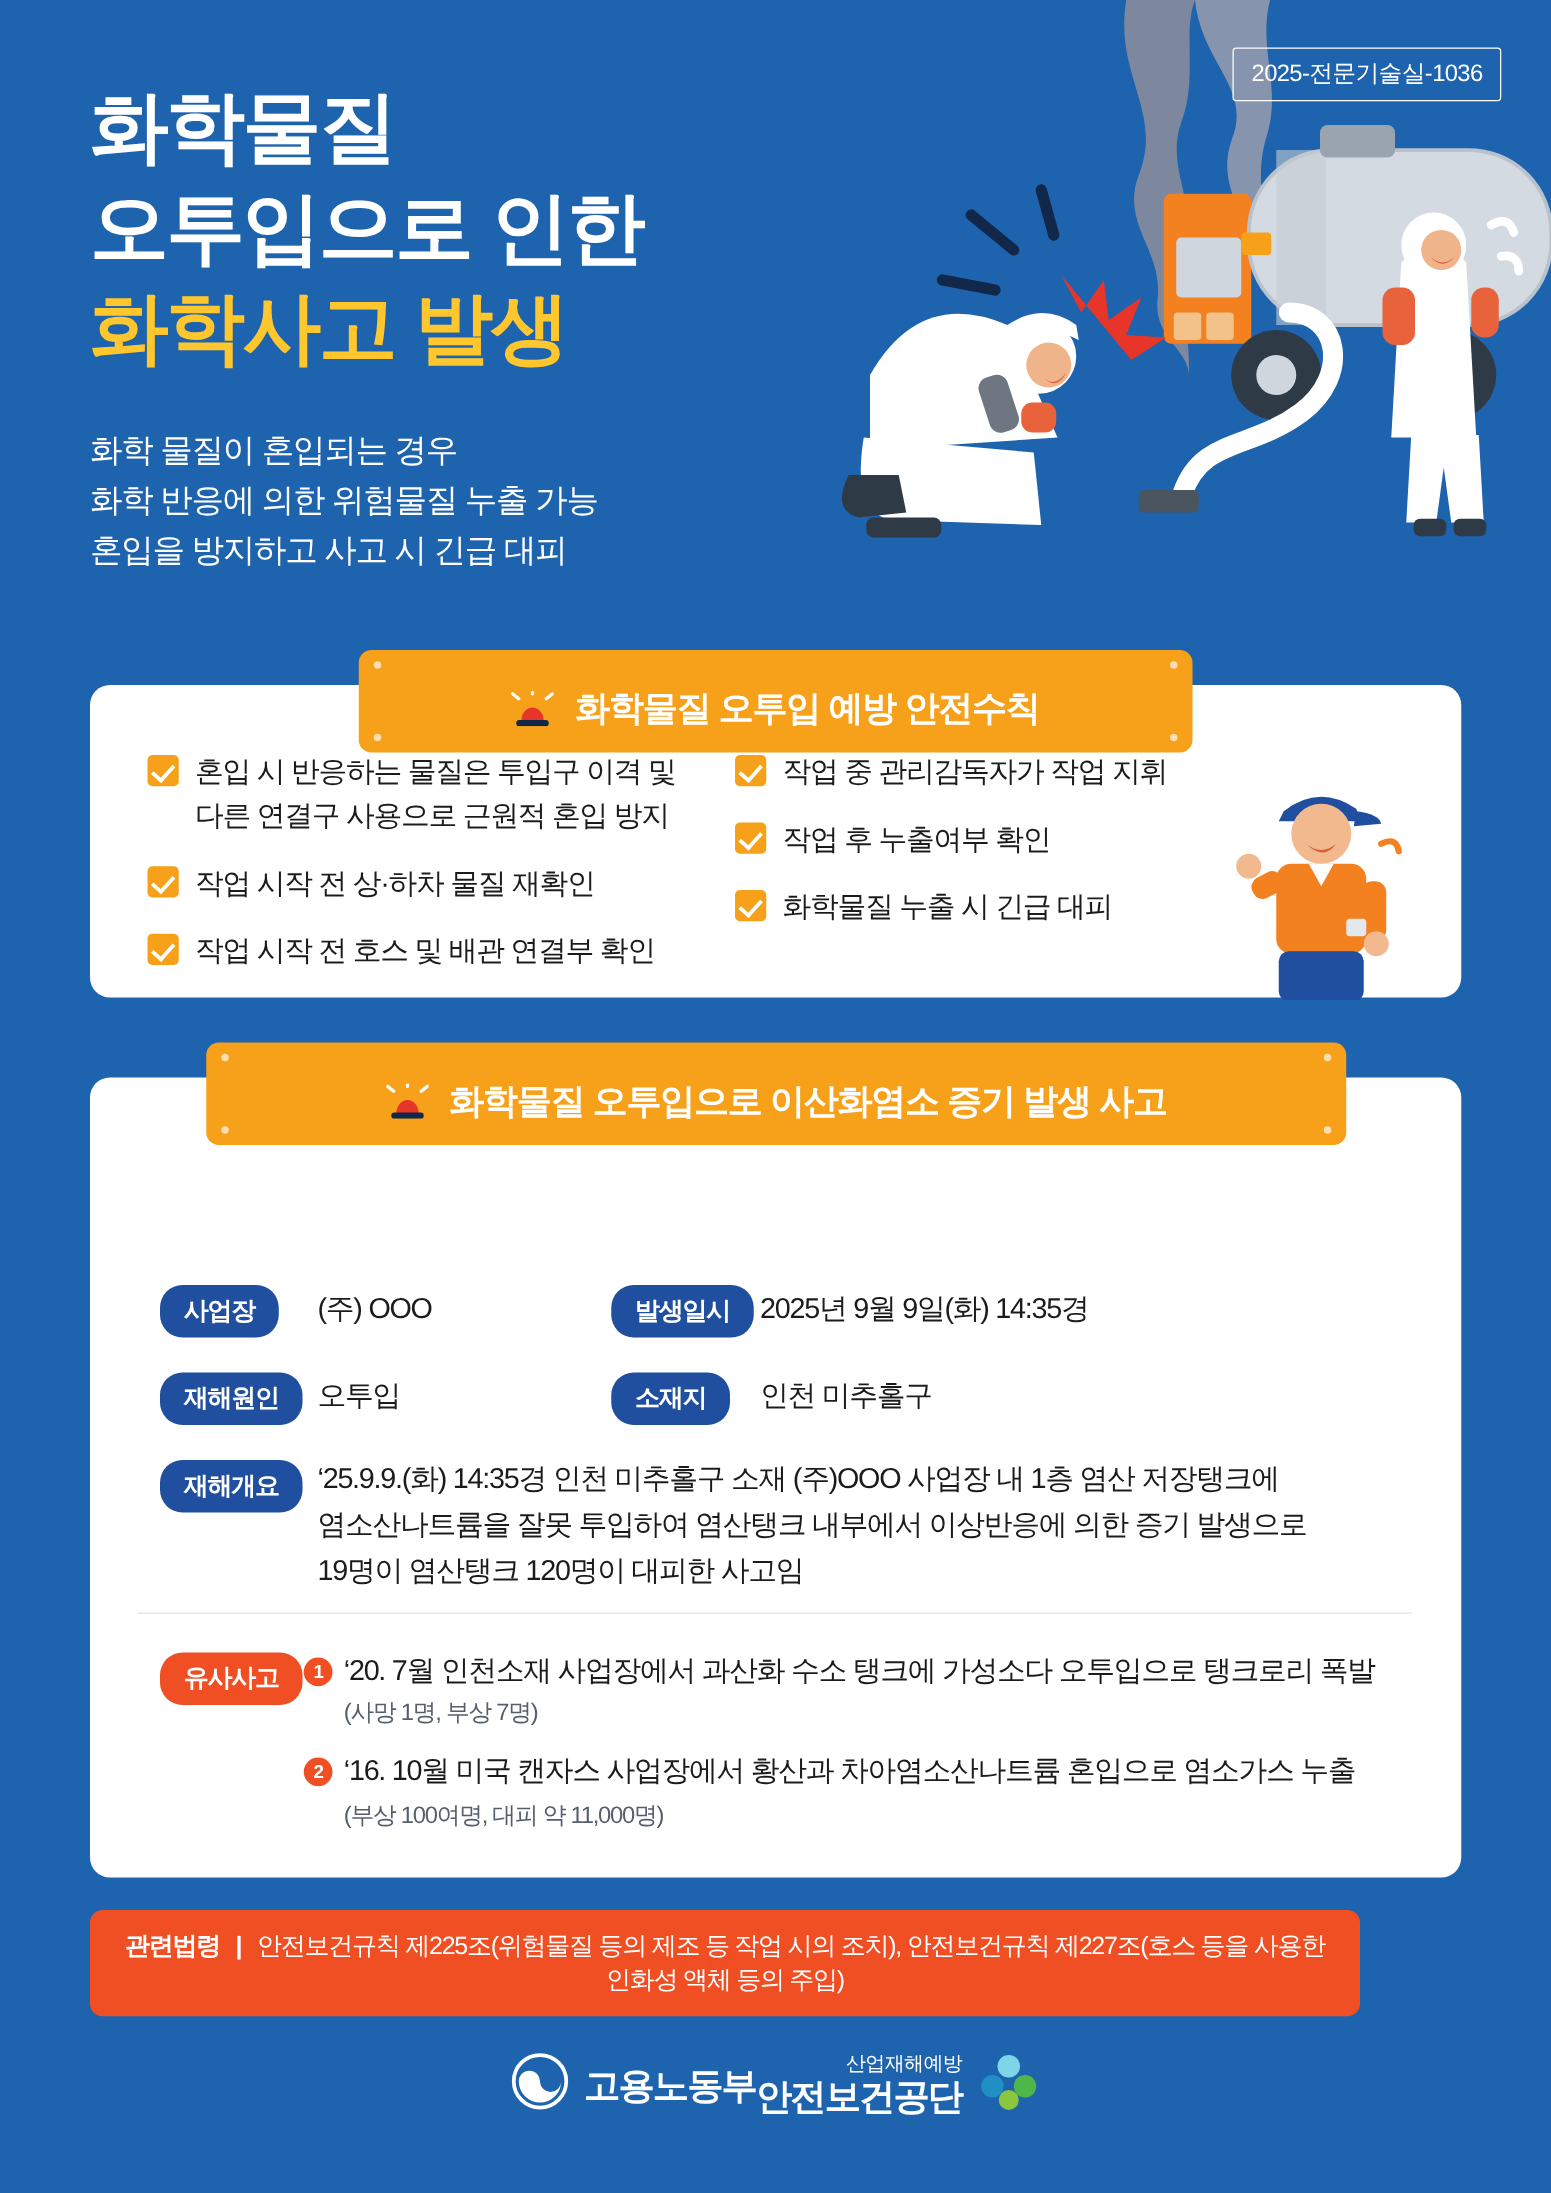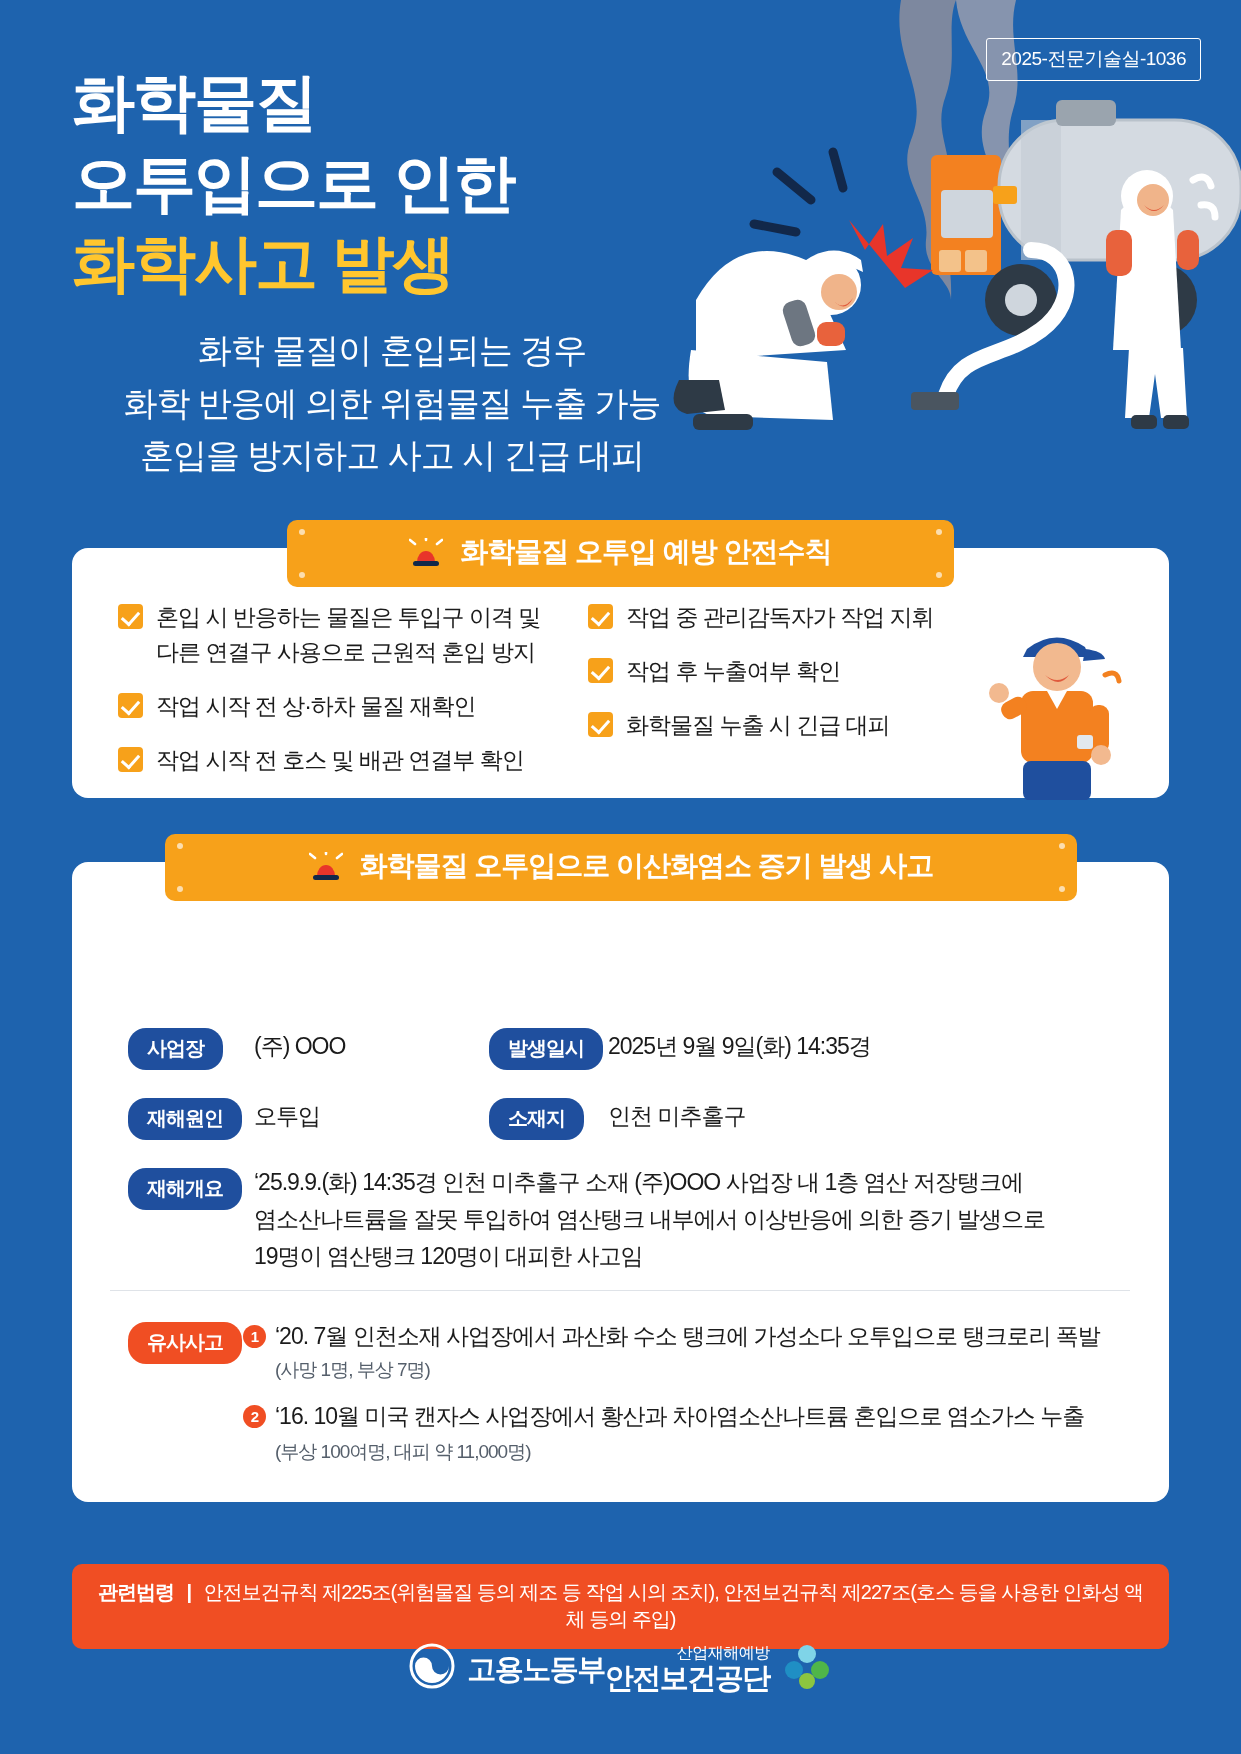--- a/index.html
+++ b/index.html
@@ -35,47 +35,46 @@
   }
   .title-line {
     font-size: 63px;
     font-weight: bold;
     color: #ffffff;
     line-height: 1.28;
     letter-spacing: -2px;
   }
   .title-line.accent { color: #ffc62e; }
   .subtitle {
-    margin-top: 20px;
-    color: #ffffff;
-    font-size: 34px;
+    margin-top: 36px;
+    color: #ffffff;
+    font-size: 26px;
     line-height: 1.55;
     letter-spacing: -1px;
-    text-align: center;
   }
 
   
   .hero { position: absolute; top: 0; right: 0; width: 640px; height: 510px; overflow: hidden; }
 
   
   .card {
     position: absolute;
     background: #ffffff;
     border-radius: 16px;
   }
   .ribbon {
     position: absolute;
     background: #f7a11a;
     color: #ffffff;
     border-radius: 10px;
     text-align: center;
     font-size: 28px;
     font-weight: bold;
     letter-spacing: -1px;
-    padding: 13px 34px 14px;
+    padding: 28px 34px 14px;
     white-space: nowrap;
     z-index: 5;
   }
   .ribbon .dot {
     position: absolute;
     width: 6px; height: 6px; border-radius: 50%;
     background: rgba(255,255,255,0.65);
     top: 9px;
   }
   .ribbon .dot.l { left: 12px; }
@@ -159,30 +158,29 @@
   .sub-note {
     font-size: 19px;
     color: #555f6b;
     letter-spacing: -1px;
   }
 
   
   .lawbar {
     position: absolute;
     left: 72px;
-    width: 1097px;
+    width: 1016px;
     background: #f04e23;
     border-radius: 10px;
     color: #ffffff;
     font-size: 20px;
     padding: 15px 24px 16px;
     letter-spacing: -1px;
     text-align: center;
     font-weight: bold;
-    margin-top: 36px;
   }
   .lawbar .light { font-weight: normal; }
 
   
   .footer { position: absolute; bottom: 58px; left: 0; width: 100%; text-align: center; color: #fff; }
   .logo-row { display: inline-flex; }
   .logo-item { display: flex; align-items: center; gap: 12px; font-size: 29px; font-weight: bold; letter-spacing: -1.5px; }
   .logo-small { font-size: 16px; font-weight: normal; letter-spacing: -0.5px; display:block; }
 </style>
 </head>

